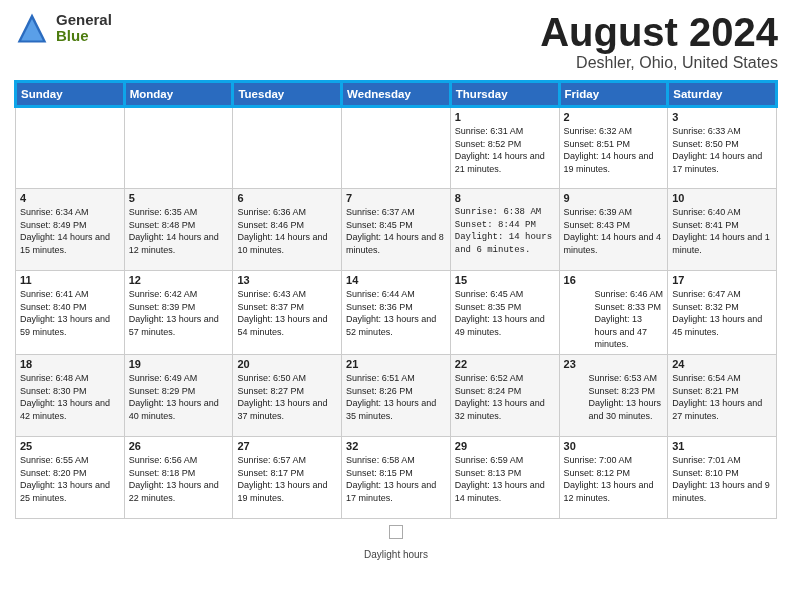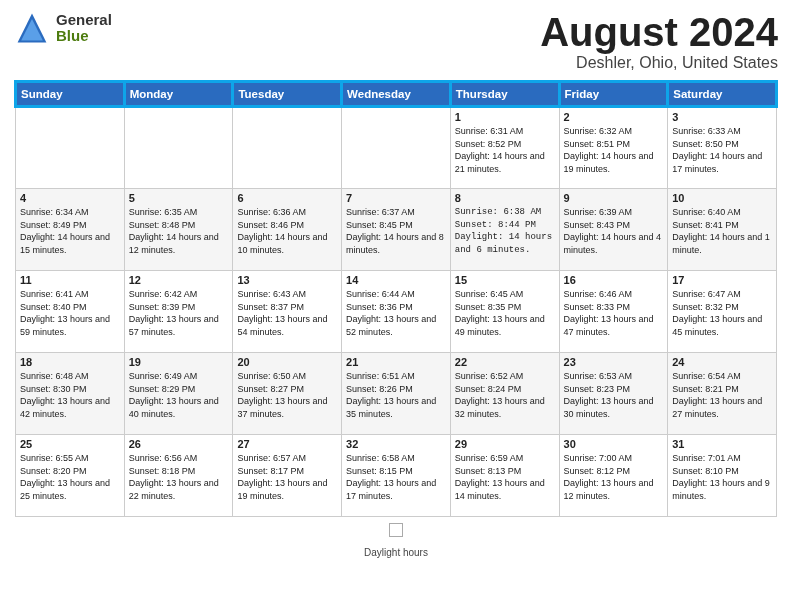--- a/index.html
+++ b/index.html
@@ -247,21 +247,21 @@
 Daylight: 13 hours and 52 minutes.</div>
           </td>
           <td>
             <span class="day-num">15</span>
             <div class="day-info" style="white-space: pre-line;">Sunrise: 6:45 AM
 Sunset: 8:35 PM
 Daylight: 13 hours and 49 minutes.</div>
           </td>
           <td>
             <span class="day-num">16</span>
-            <div class="day-info" style="white-space: pre-line;">Sunrise: 6:46 AM
+            <div class="day-info" style="white-space: pre-line; margin-left: 31px;">Sunrise: 6:46 AM
 Sunset: 8:33 PM
 Daylight: 13 hours and 47 minutes.</div>
           </td>
           <td>
             <span class="day-num">17</span>
             <div class="day-info" style="white-space: pre-line;">Sunrise: 6:47 AM
 Sunset: 8:32 PM
 Daylight: 13 hours and 45 minutes.</div>
           </td>
         </tr>
@@ -291,21 +291,21 @@
 Daylight: 13 hours and 35 minutes.</div>
           </td>
           <td>
             <span class="day-num">22</span>
             <div class="day-info" style="white-space: pre-line;">Sunrise: 6:52 AM
 Sunset: 8:24 PM
 Daylight: 13 hours and 32 minutes.</div>
           </td>
           <td>
             <span class="day-num">23</span>
-            <div class="day-info" style="white-space: pre-line;">Sunrise: 6:53 AM
+            <div class="day-info" style="white-space: pre-line; margin-left: 25px;">Sunrise: 6:53 AM
 Sunset: 8:23 PM
 Daylight: 13 hours and 30 minutes.</div>
           </td>
           <td>
             <span class="day-num">24</span>
             <div class="day-info" style="white-space: pre-line;">Sunrise: 6:54 AM
 Sunset: 8:21 PM
 Daylight: 13 hours and 27 minutes.</div>
           </td>
         </tr>

